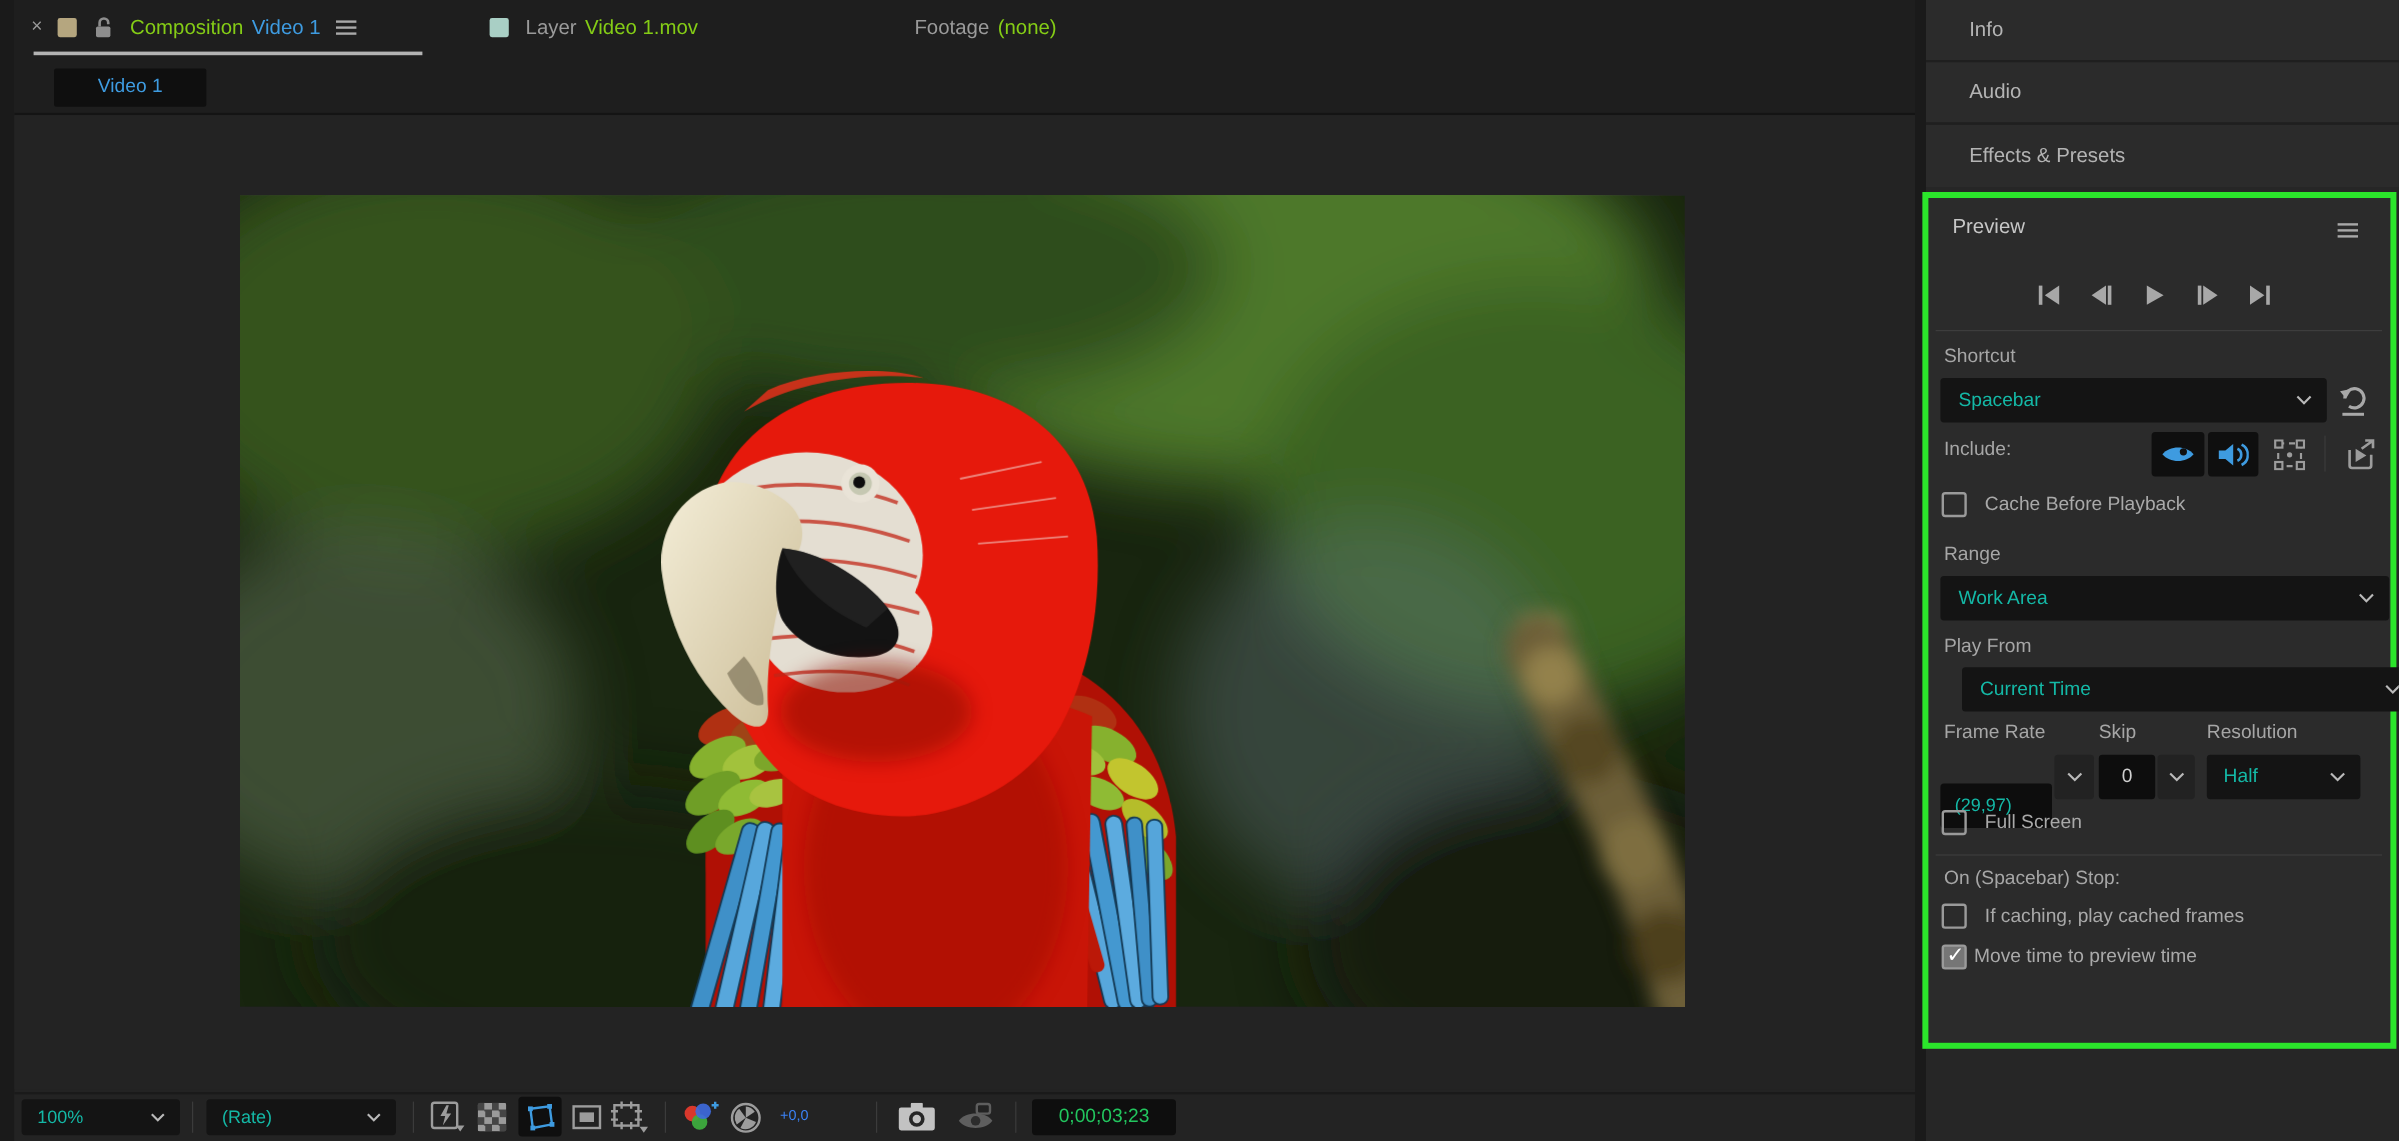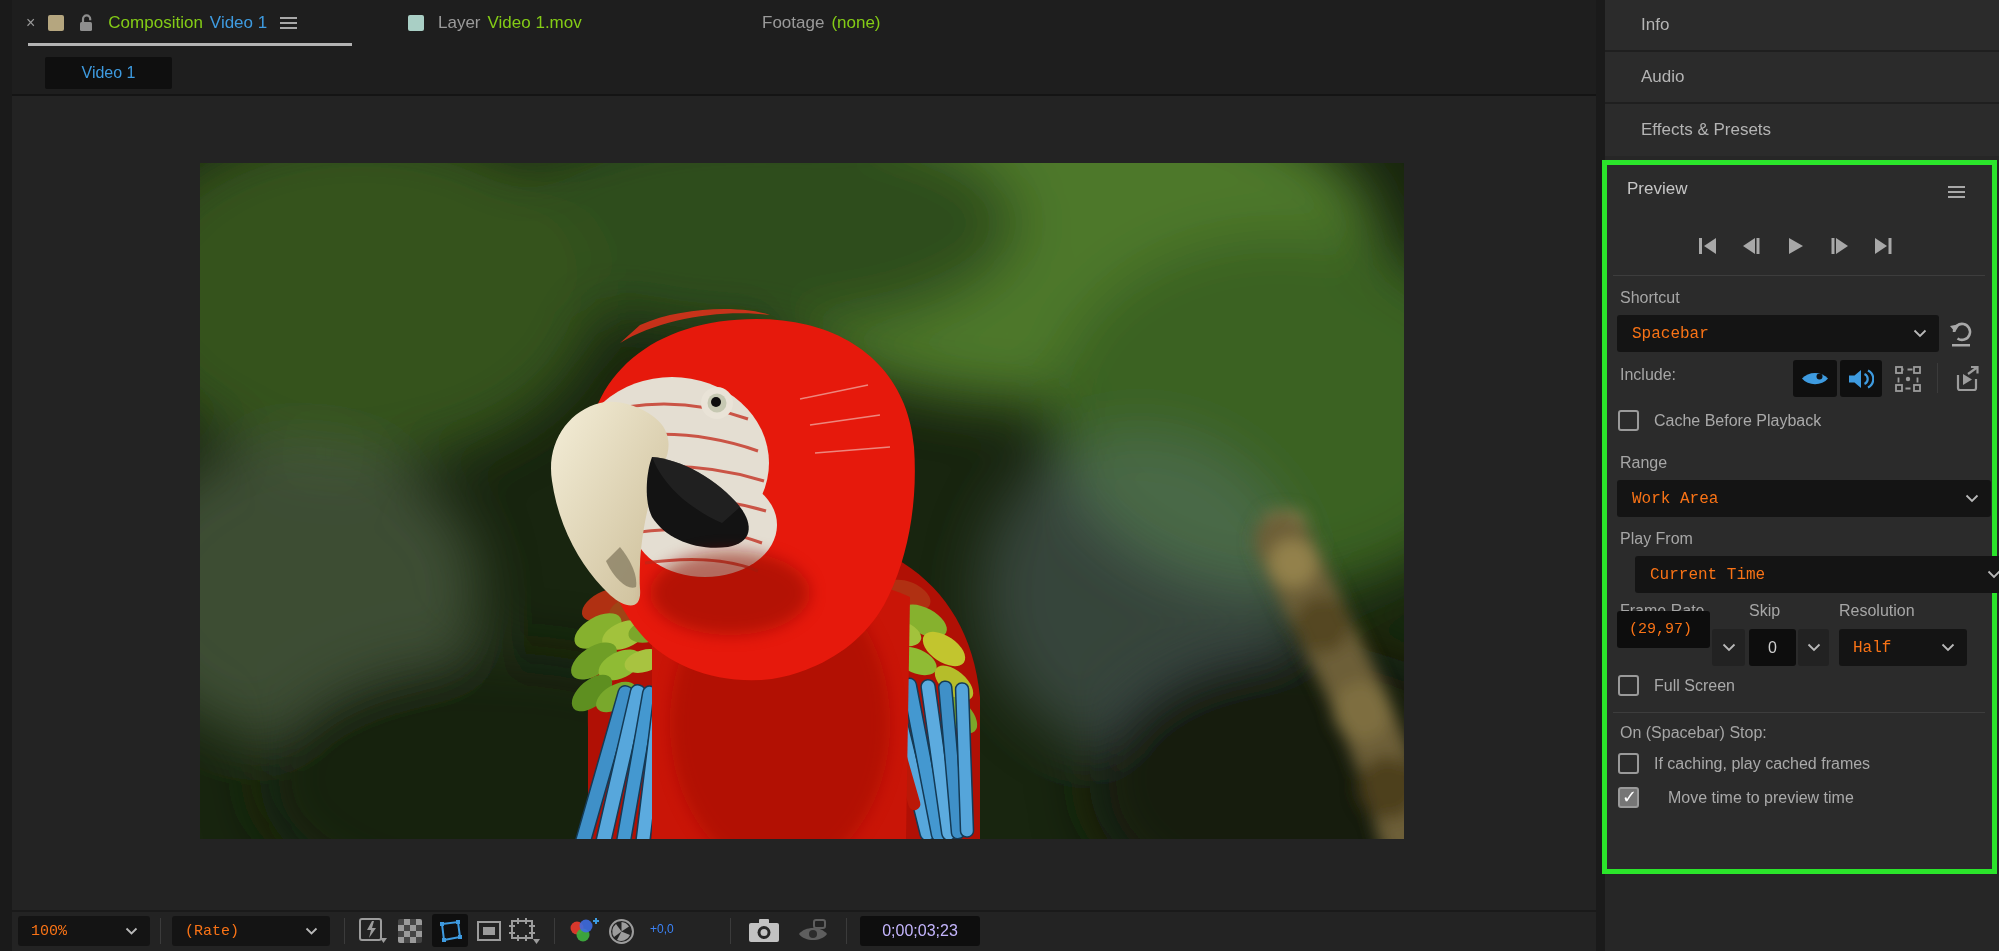--- a/index.html
+++ b/index.html
@@ -20,25 +20,25 @@
   .subtab { background:#0f0f0f; border-radius:2px; color:#3e9be0; font-size:16px;
             display:flex; align-items:center; justify-content:center; }
   .strip-divider { left:12px; top:94px; width:1584px; height:2px; background:#141414; }
 
   
   .viewer { left:12px; top:96px; width:1584px; height:812px; background:#232323; }
 
   
   .btoolbar { left:12px; top:910px; width:1584px; height:41px; background:#232323; border-top:2px solid #1a1a1a; }
   .dd { background:#141414; border-radius:3px; display:flex; align-items:center; }
-  .dd-val { color:#f97316; font-size:15px; margin-left:13px; white-space:nowrap;font-family:Liberation Mono, monospace; }
+  .dd-val { color:#14b8a6; font-size:15px; margin-left:13px; white-space:nowrap; }
   .dd .chev { margin-left:auto; margin-right:12px; display:flex; }
   .vsep { width:1px; background:#3b3b3b; }
   .tc-box { background:#0e0e0e; border-radius:3px; display:flex; align-items:center; justify-content:center;
-            color:#c4b5fd; font-size:16px; }
+            color:#22c55e; font-size:16px; }
   .icobtn { display:flex; align-items:center; justify-content:center; }
   .checker { width:24px; height:24px;
              background:repeating-conic-gradient(#9a9a9a 0 25%, #454545 0 50%);
              background-size:12px 12px; border-radius:2px; }
   .active-tile { background:#0f0f0f; border-radius:3px; }
 
   
   .rpanel { left:1605px; top:0; width:394px; height:951px; background:#262626; }
   .phead { left:0; width:394px; height:50px; background:#2b2b2b; display:flex; align-items:center; }
   .phead span { margin-left:36px; color:#b4b4b4; font-size:17px; }
@@ -434,21 +434,21 @@
         <svg width="14" height="9" viewBox="0 0 14 9">
             <path d="M1.5 1.5 L7 7 L12.5 1.5" fill="none" stroke="#b9b9b9" stroke-width="1.8"></path>
           </svg>
       </span>
     </div>
 
     <span class="abs lbl" style="left:13px;top:437px">Frame Rate</span>
     <span class="abs lbl" style="left:142px;top:437px">Skip</span>
     <span class="abs lbl" style="left:232px;top:437px">Resolution</span>
 
-    <div class="abs valbox" style="left:10px;top:446px;width:93px">
+    <div class="abs valbox" style="left:10px;top:488px;width:93px">
       <span class="dd-val" style="margin-left:12px">(29,97)</span>
     </div>
     <div class="abs chevtile" style="left:105px;top:464px;width:33px">
       <svg width="14" height="9" viewBox="0 0 14 9">
           <path d="M1.5 1.5 L7 7 L12.5 1.5" fill="none" stroke="#b9b9b9" stroke-width="1.8"></path>
         </svg>
     </div>
     <div class="abs valbox" style="left:142px;top:464px;width:47px;justify-content:center">
       <span style="color:#cfcfcf;font-size:16px">0</span>
     </div>
@@ -474,17 +474,17 @@
     <div class="abs hline" style="left:6px;top:547px;width:372px"></div>
 
     <span class="abs lbl" style="left:13px;top:559px">On (Spacebar) Stop:</span>
 
     <div class="abs flex" style="left:11px;top:588px">
       <span class="cb"></span>
       <span class="cbl" style="margin-left:15px">If caching, play cached frames</span>
     </div>
     <div class="abs flex" style="left:11px;top:622px">
       <span class="cb checked"></span>
-      <span class="cbl" style="margin-left:29px">Move time to preview time</span>
+      <span class="cbl" style="margin-left:6px">Move time to preview time</span>
     </div>
   </div>
 
 </div>
 
 </body></html>

